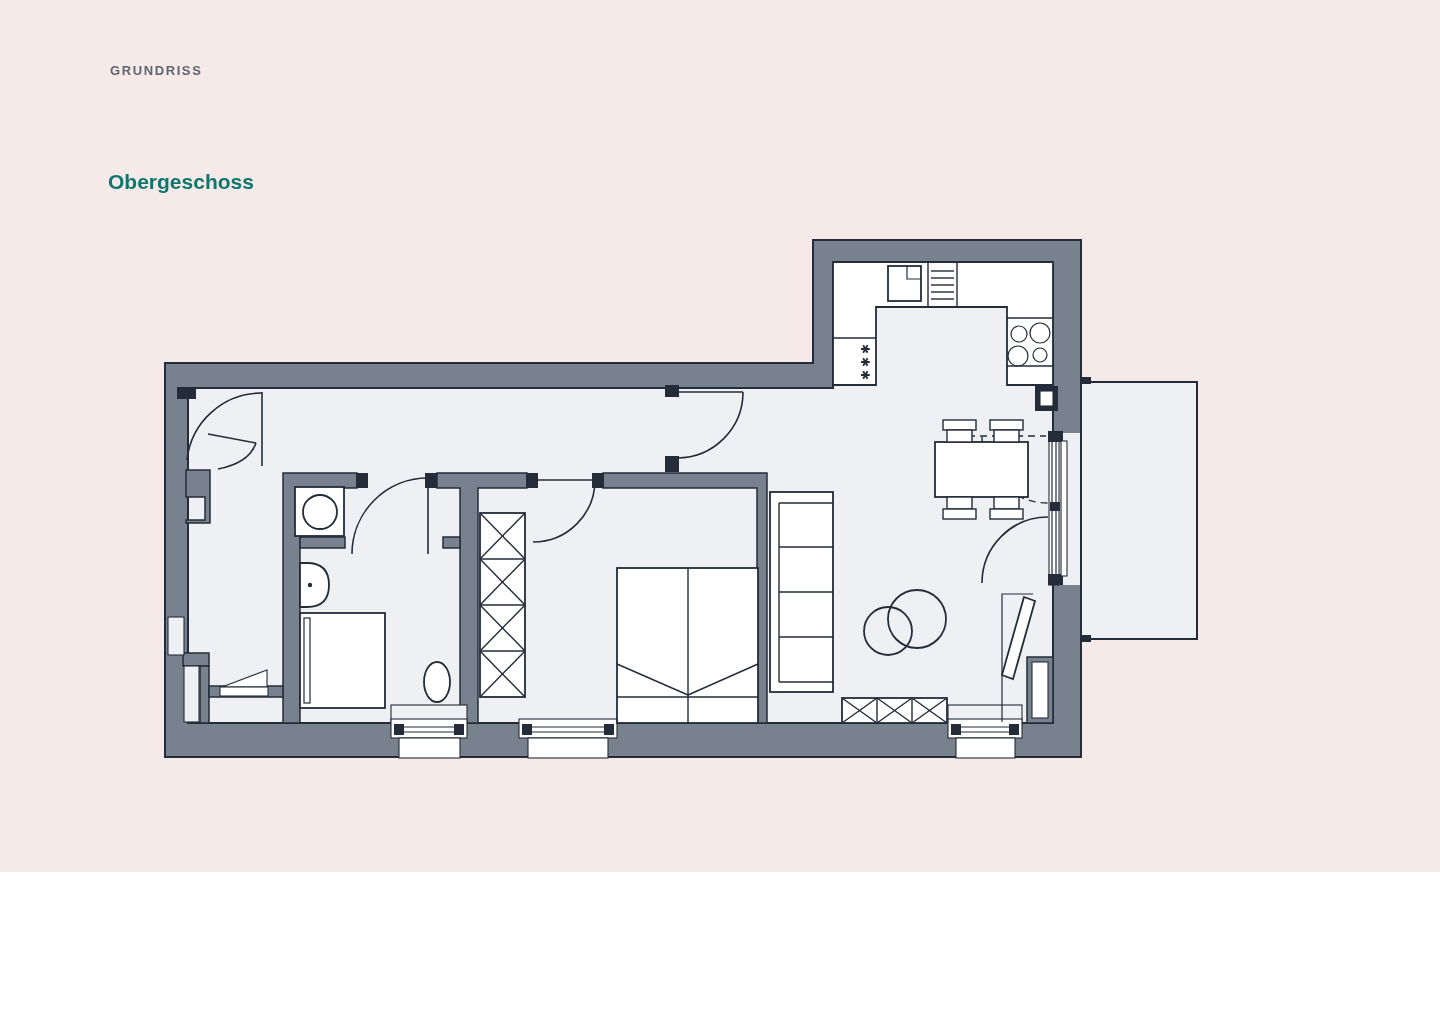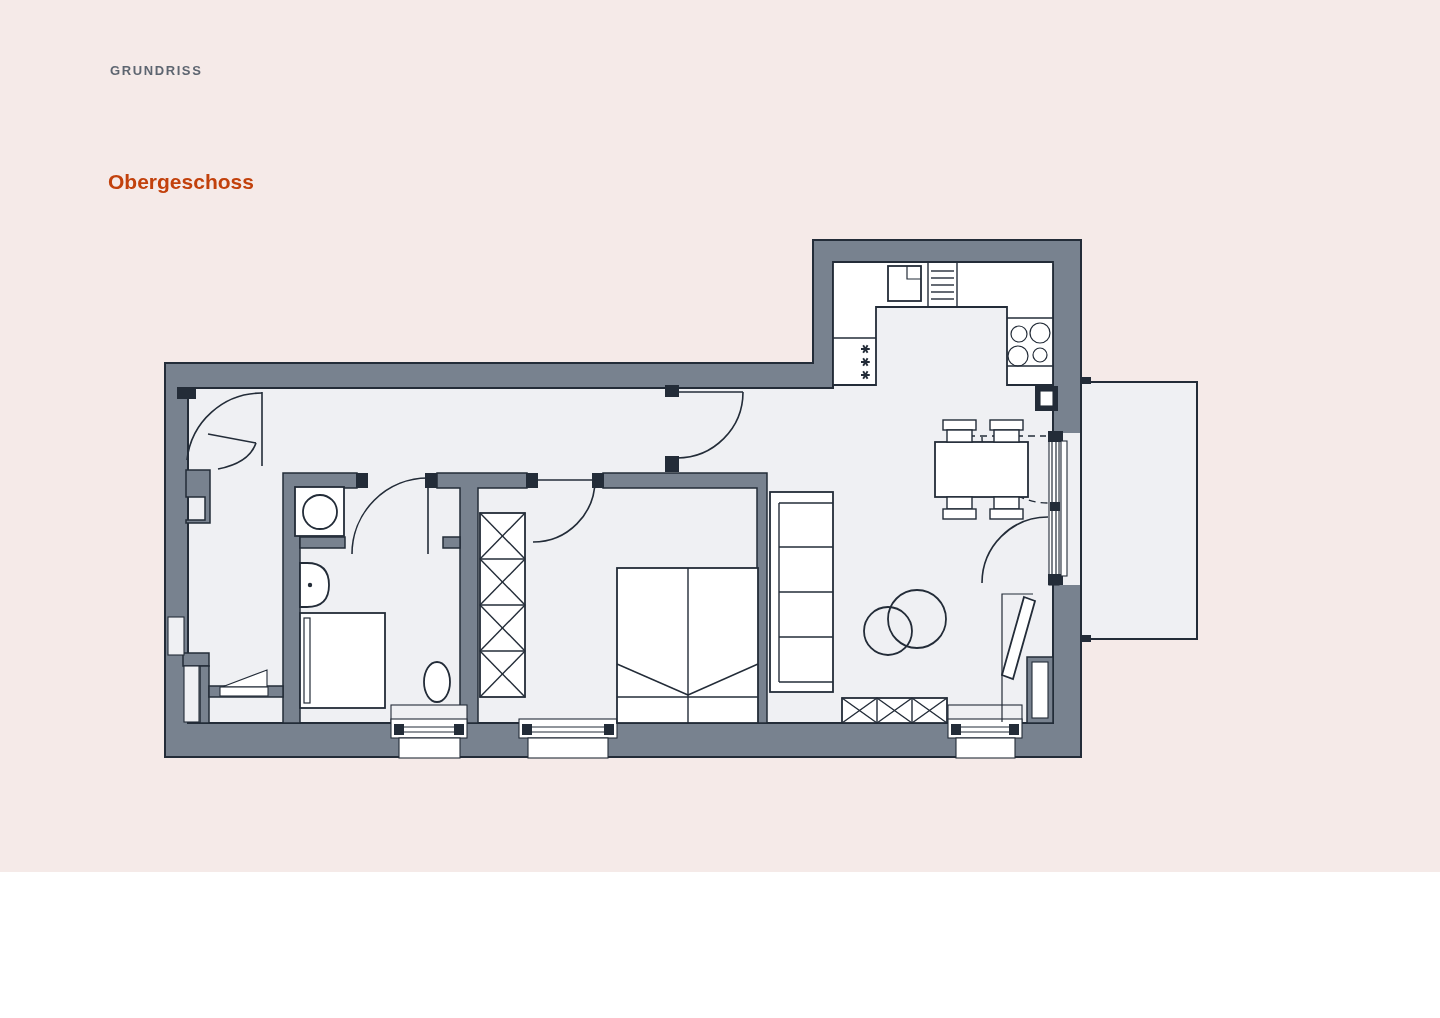--- a/index.html
+++ b/index.html
@@ -16,21 +16,21 @@
     color:#5d6570;
   }
   .title{
     position:absolute;left:106px;top:88px;
     font-size:50px;font-weight:700;letter-spacing:.5px;
     color:var(--accent,#1d9cd9);
   }
   .subtitle{
     position:absolute;left:108px;top:170px;
     font-size:21px;font-weight:700;
-    color:#c2410c;
+    color:#0f766e;
   }
   svg.plan{position:absolute;left:0;top:0;}
   .floor{fill:var(--floor,#eff0f3);}
   .wall{fill:var(--wall,#78828f);}
   .wallo{fill:var(--wall,#78828f);stroke:var(--outline,#232c38);stroke-width:1.5;}
   .outline{fill:none;stroke:var(--outline,#232c38);stroke-width:2;}
   .thin{fill:none;stroke:var(--outline,#232c38);stroke-width:1.2;}
   .furn{fill:var(--furniture,#ffffff);stroke:var(--outline,#232c38);stroke-width:1.8;}
   .furnln{stroke:var(--outline,#232c38);stroke-width:1.4;}
   .floorpatch{fill:var(--floor,#eff0f3);stroke:var(--outline,#232c38);stroke-width:1.1;}

